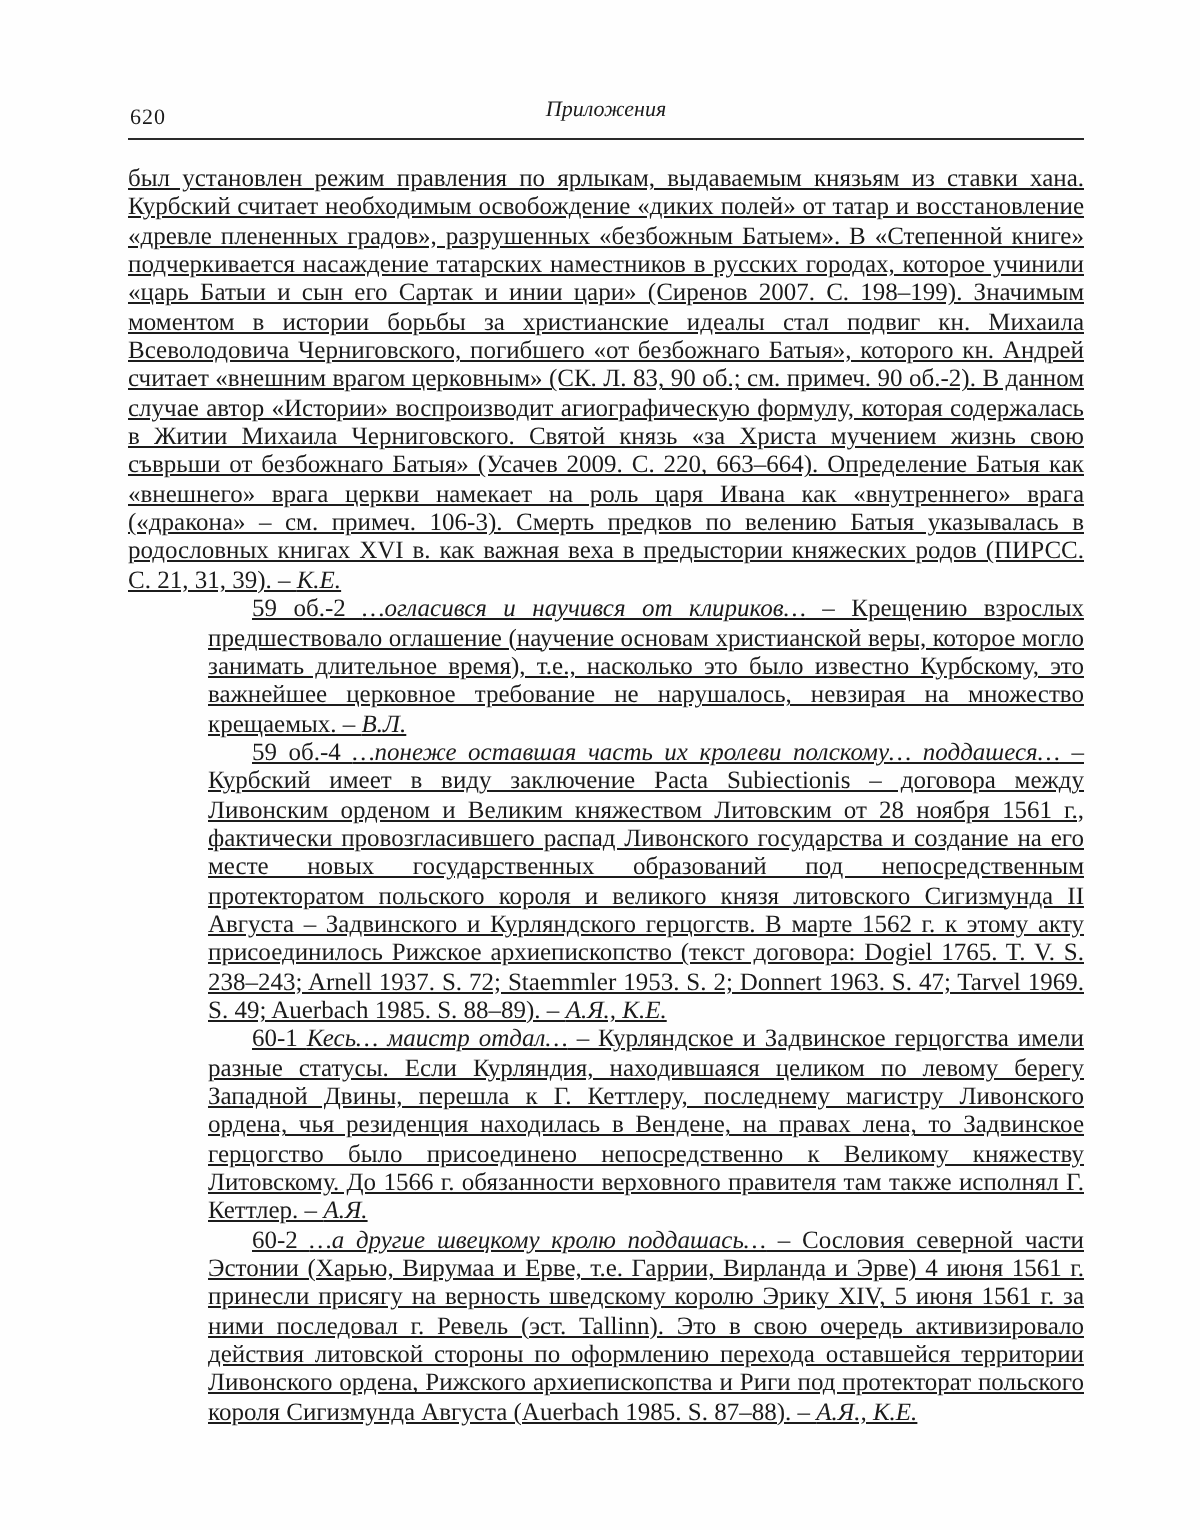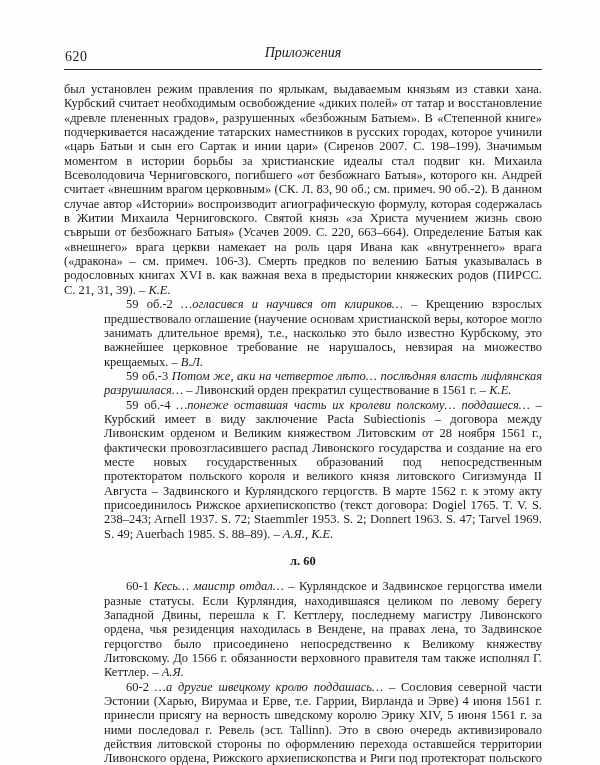--- a/index.html
+++ b/index.html
@@ -20,21 +20,21 @@
   .text-block {
     position: absolute;
     left: 64px;
     top: 44px;
     width: 478px;
   }
   .header {
     position: relative;
     height: 25px;
     border-bottom: 1.6px solid #2a2a2a;
-    font-size: 14px;
+    font-size: 11px;
   }
   .page-num {
     position: absolute;
     left: 1px;
     bottom: 4px;
     letter-spacing: 0.5px;
   }
   .running-head {
     position: absolute;
     left: 0;
@@ -45,20 +45,21 @@
   }
   .body-text {
     margin-top: 12px;
     font-size: 12.5px;
     line-height: 14.35px;
     text-align: justify;
   }
   .para {
     margin: 0;
     padding: 0;
+    text-decoration: underline;
   }
   .para.indent {
     text-indent: 22px;
     margin-left: 40px;
   }
   .it {
     font-style: italic;
   }
   .section-heading {
     text-align: center;
@@ -72,20 +73,18 @@
 
 <div class="page">
   <div class="text-block">
     <div class="header">
       <span class="page-num">620</span>
       <span class="running-head">Приложения</span>
     </div>
     <div class="body-text" id="body-content">
         <p class="para"><span>был установлен режим правления по ярлыкам, выдаваемым князьям из ставки хана. Курбский считает необходимым освобождение «диких полей» от татар и восстановление «древле плененных градов», разрушенных «безбожным Батыем». В «Степенной книге» подчеркивается насаждение татарских наместников в русских городах, которое учинили «царь Батыи и сын его Сартак и инии цари» (Сиренов 2007. С. 198–199). Значимым моментом в истории борьбы за христианские идеалы стал подвиг кн. Михаила Всеволодовича Черниговского, погибшего «от безбожнаго Батыя», которого кн. Андрей считает «внешним врагом церковным» (СК. Л. 83, 90 об.; см. примеч. 90 об.-2). В данном случае автор «Истории» воспроизводит агиографическую формулу, которая содержалась в Житии Михаила Черниговского. Святой князь «за Христа мучением жизнь свою съврьши от безбожнаго Батыя» (Усачев 2009. С. 220, 663–664). Определение Батыя как «внешнего» врага церкви намекает на роль царя Ивана как «внутреннего» врага («дракона» – см. примеч. 106-3). Смерть предков по велению Батыя указывалась в родословных книгах XVI в. как важная веха в предыстории княжеских родов (ПИРСС. С. 21, 31, 39). – </span><span class="it">К.Е.</span></p>
         <p class="para indent"><span>59 об.-2 </span><span class="it">…огласився и научився от клириков…</span><span> – Крещению взрослых предшествовало оглашение (научение основам христианской веры, которое могло занимать длительное время), т.е., насколько это было известно Курбскому, это важнейшее церковное требование не нарушалось, невзирая на множество крещаемых. – </span><span class="it">В.Л.</span></p>
-        <p class="para indent"><span>59 об.-3 </span><span class="it">Потом же, аки на четвертое лѣто… послѣдняя власть лифлянская разрушилася…</span><span> – Ливонский орден прекратил существование в 1561 г. – </span><span class="it">К.Е.</span></p>
         <p class="para indent"><span>59 об.-4 </span><span class="it">…понеже оставшая часть их кролеви полскому… поддашеся…</span><span> – Курбский имеет в виду заключение Pacta Subiectionis – договора между Ливонским орденом и Великим княжеством Литовским от 28 ноября 1561 г., фактически провозгласившего распад Ливонского государства и создание на его месте новых государственных образований под непосредственным протекторатом польского короля и великого князя литовского Сигизмунда II Августа – Задвинского и Курляндского герцогств. В марте 1562 г. к этому акту присоединилось Рижское архиепископство (текст договора: Dogiel 1765. T. V. S. 238–243; Arnell 1937. S. 72; Staemmler 1953. S. 2; Donnert 1963. S. 47; Tarvel 1969. S. 49; Auerbach 1985. S. 88–89). – </span><span class="it">А.Я., К.Е.</span></p>
-        <div class="section-heading">л. 60</div>
         <p class="para indent"><span>60-1 </span><span class="it">Кесь… маистр отдал…</span><span> – Курляндское и Задвинское герцогства имели разные статусы. Если Курляндия, находившаяся целиком по левому берегу Западной Двины, перешла к Г. Кеттлеру, последнему магистру Ливонского ордена, чья резиденция находилась в Вендене, на правах лена, то Задвинское герцогство было присоединено непосредственно к Великому княжеству Литовскому. До 1566 г. обязанности верховного правителя там также исполнял Г. Кеттлер. – </span><span class="it">А.Я.</span></p>
         <p class="para indent"><span>60-2 </span><span class="it">…а другие швецкому кролю поддашась…</span><span> – Сословия северной части Эстонии (Харью, Вирумаа и Ерве, т.е. Гаррии, Вирланда и Эрве) 4 июня 1561 г. принесли присягу на верность шведскому королю Эрику XIV, 5 июня 1561 г. за ними последовал г. Ревель (эст. Tallinn). Это в свою очередь активизировало действия литовской стороны по оформлению перехода оставшейся территории Ливонского ордена, Рижского архиепископства и Риги под протекторат польского короля Сигизмунда Августа (Auerbach 1985. S. 87–88). – </span><span class="it">А.Я., К.Е.</span></p>
       </div>
   </div>
 </div>
 
 </body></html>

